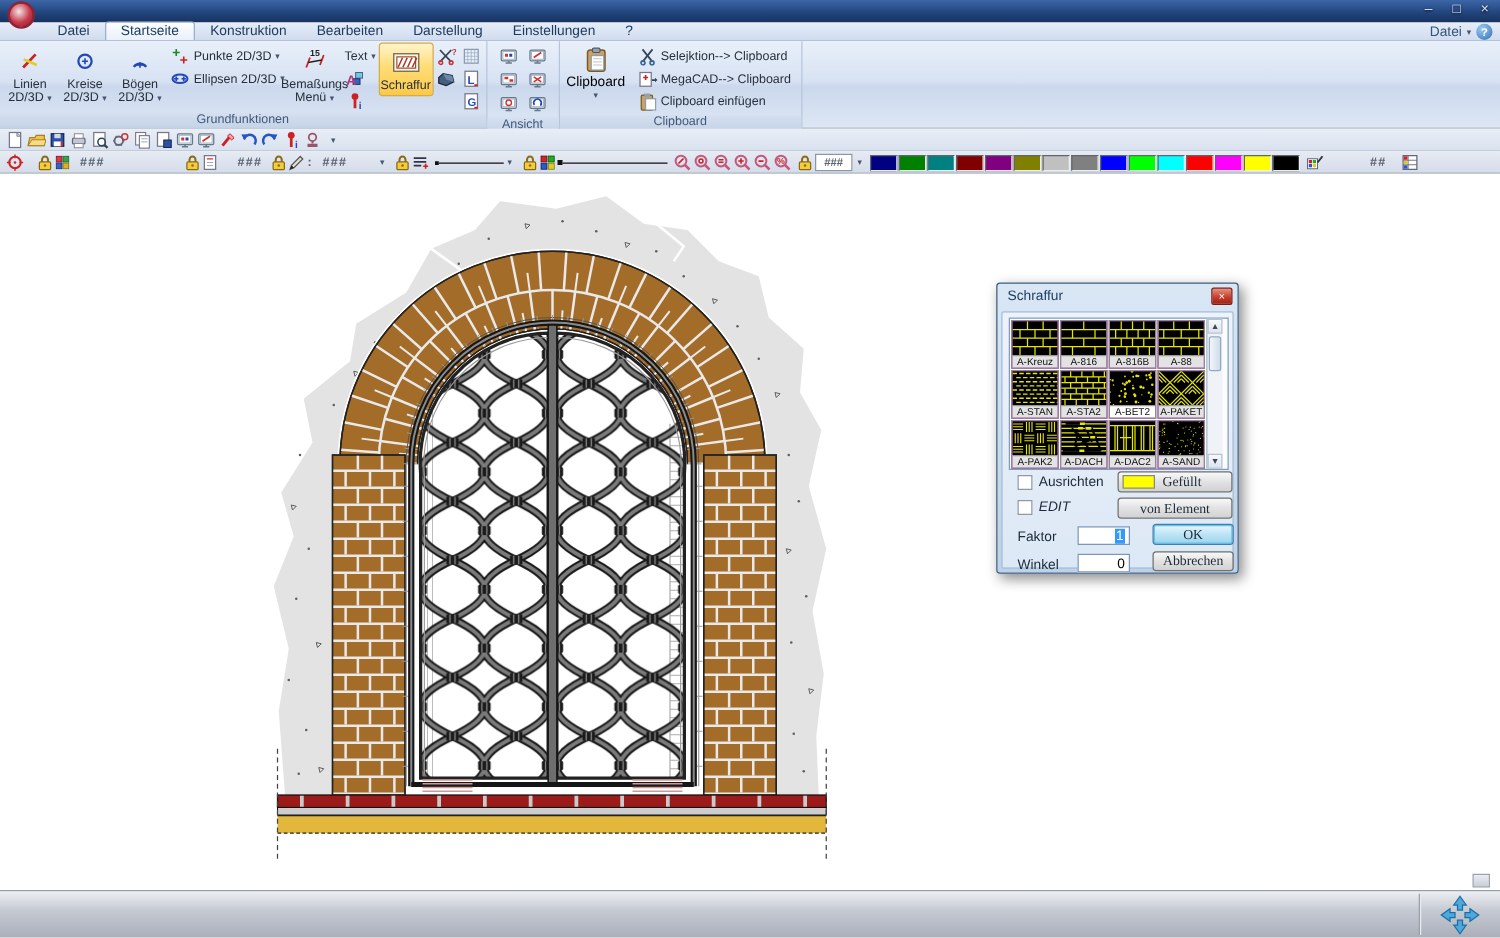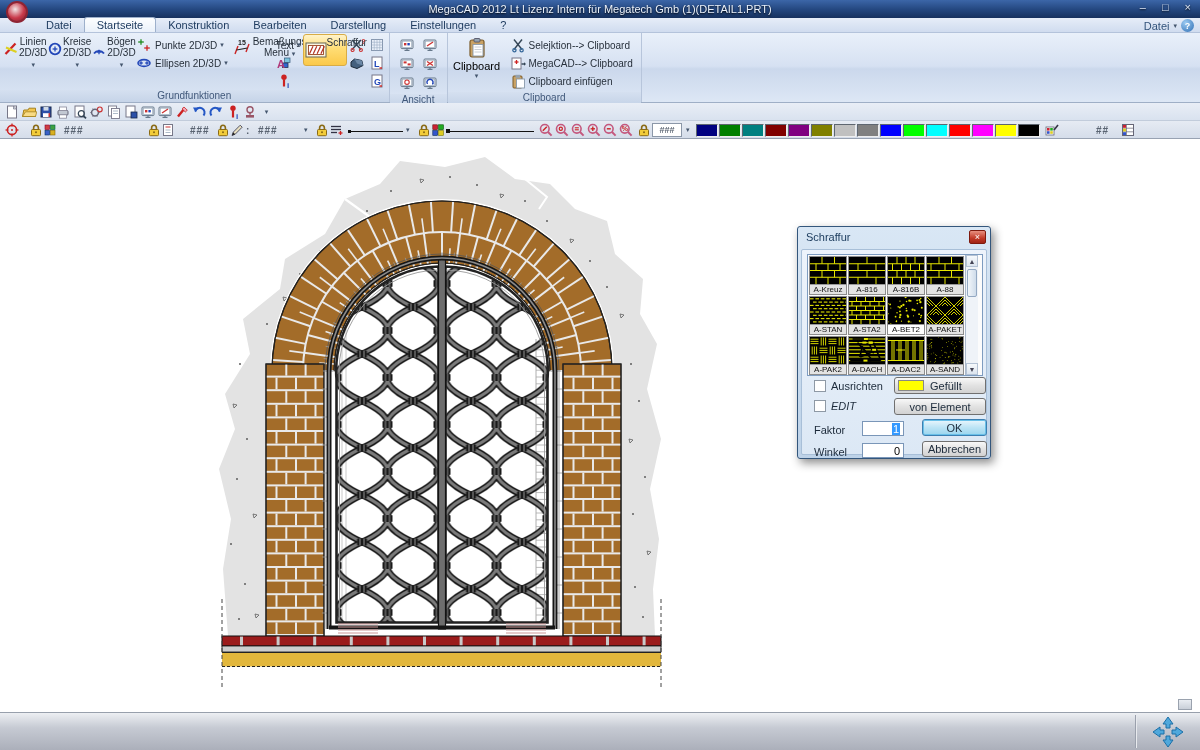--- a/index.html
+++ b/index.html
@@ -30,21 +30,21 @@
     background:radial-gradient(circle at 35% 30%,#9CCBF2,#2E6EB4);color:#fff;
     font-size:9px;font-weight:bold;display:flex;align-items:center;justify-content:center;}
   
   .ribbon{position:absolute;left:0;top:33px;width:1200px;height:70px;
     background:linear-gradient(#E9F0FA,#D6E1F2 48%,#CBD8EC 52%,#DDE7F5);
     border-bottom:1px solid #9FAFC6;display:flex;}
   .rgroup{display:flex;flex-direction:column;border-right:1px solid #B7C5DB;height:69px;}
   .rg-items{flex:1;display:flex;align-items:flex-start;padding:1px 2px 0 2px;}
   .rg-label{height:12px;text-align:center;font-size:10px;color:#40587A;
     background:linear-gradient(#D5E0F0,#C6D4E8);line-height:12px;}
-  .bb{display:flex;flex-direction:row;align-items:flex-start;width:44px;padding:2px 1px;
+  .bb{display:flex;flex-direction:column;align-items:center;width:44px;padding:2px 1px;
     border-radius:3px;cursor:default;}
   .bb .bbi{height:26px;display:flex;align-items:center;justify-content:center;}
   .bb .bbl{font-size:10px;line-height:11px;color:#27303B;text-align:center;}
   .bb.act{background:linear-gradient(#FFF3CA,#FFDD75 45%,#FBC94A);
     border:1px solid #D8AC45;}
   .scol{display:flex;flex-direction:column;padding-top:2px;}
   .sr{display:flex;align-items:center;height:18px;font-size:10px;color:#27303B;
     padding:0 2px;gap:3px;cursor:default;}
   .arr{font-size:7px;color:#44566E;}
   .angrid{display:grid;grid-template-columns:22px 22px;grid-auto-rows:18px;gap:1px;
@@ -102,35 +102,34 @@
     flex-direction:column;font-size:7px;color:#445;}
   .tsbtn{height:12px;display:flex;align-items:center;justify-content:center;
     background:linear-gradient(#F6F9FC,#DCE4EE);border:1px solid #B4C2D4;cursor:default;}
   .tsthumb{height:28px;margin:2px 1px;background:linear-gradient(90deg,#F2F6FA,#CFDCEA);
     border:1px solid #93A8C2;border-radius:2px;cursor:default;}
   .cb{position:absolute;width:12px;height:12px;background:#FFF;border:1px solid #8E99A5;
     cursor:default;}
   .dlbl{position:absolute;font-size:11px;color:#1C2A3A;}
   .dbtn{position:absolute;height:17px;font-size:11px;color:#1C2A3A;
     background:linear-gradient(#F8F8F8,#E2E2E2 50%,#D2D2D2);border:1px solid #707070;
-    border-radius:3px;display:flex;align-items:center;justify-content:center;cursor:default;}
+    border-radius:3px;display:flex;align-items:center;justify-content:center;cursor:default;font-family:Liberation Serif, serif;}
   .dbtn.ok{background:linear-gradient(#EAF7FD,#BCE4F5 50%,#9AD5EE);
     border:1px solid #3C7FB1;box-shadow:0 0 0 1px #69C0E8 inset;}
   .dinput{position:absolute;height:15px;background:#FFF;border:1px solid #7A96B8;
     font-size:11px;display:flex;align-items:center;justify-content:flex-end;
     padding-right:3px;cursor:text;}
   .selval{background:#3399FF;color:#FFF;padding:0 1px;}
   .fillsw{width:26px;height:11px;margin-right:6px;border:1px solid #888;}
 </style>
 </head>
 <body>
 
 <div class="titlebar">
   <div class="applogo"></div>
-  <span>MegaCAD 2012 Lt  Lizenz Intern für Megatech Gmb (1)(DETAIL1.PRT)</span>
   <div class="winbtns">
     <span>–</span>
     <span>□</span>
     <span>×</span>
   </div>
 </div>
 
 <div class="tabrow" id="tabrow">
     <div class="tab">Datei</div>
     <div class="tab active">Startseite</div>

